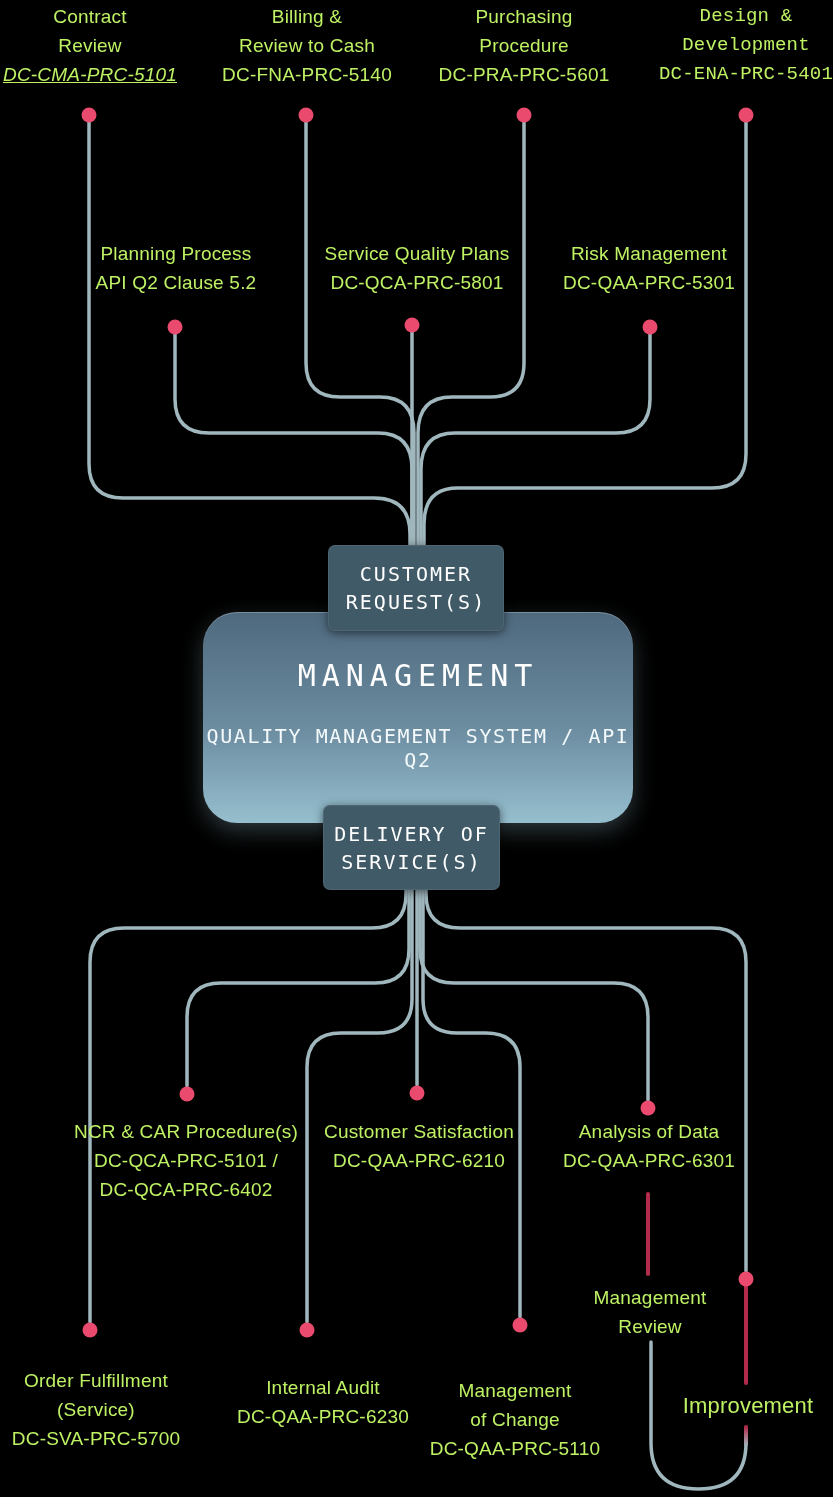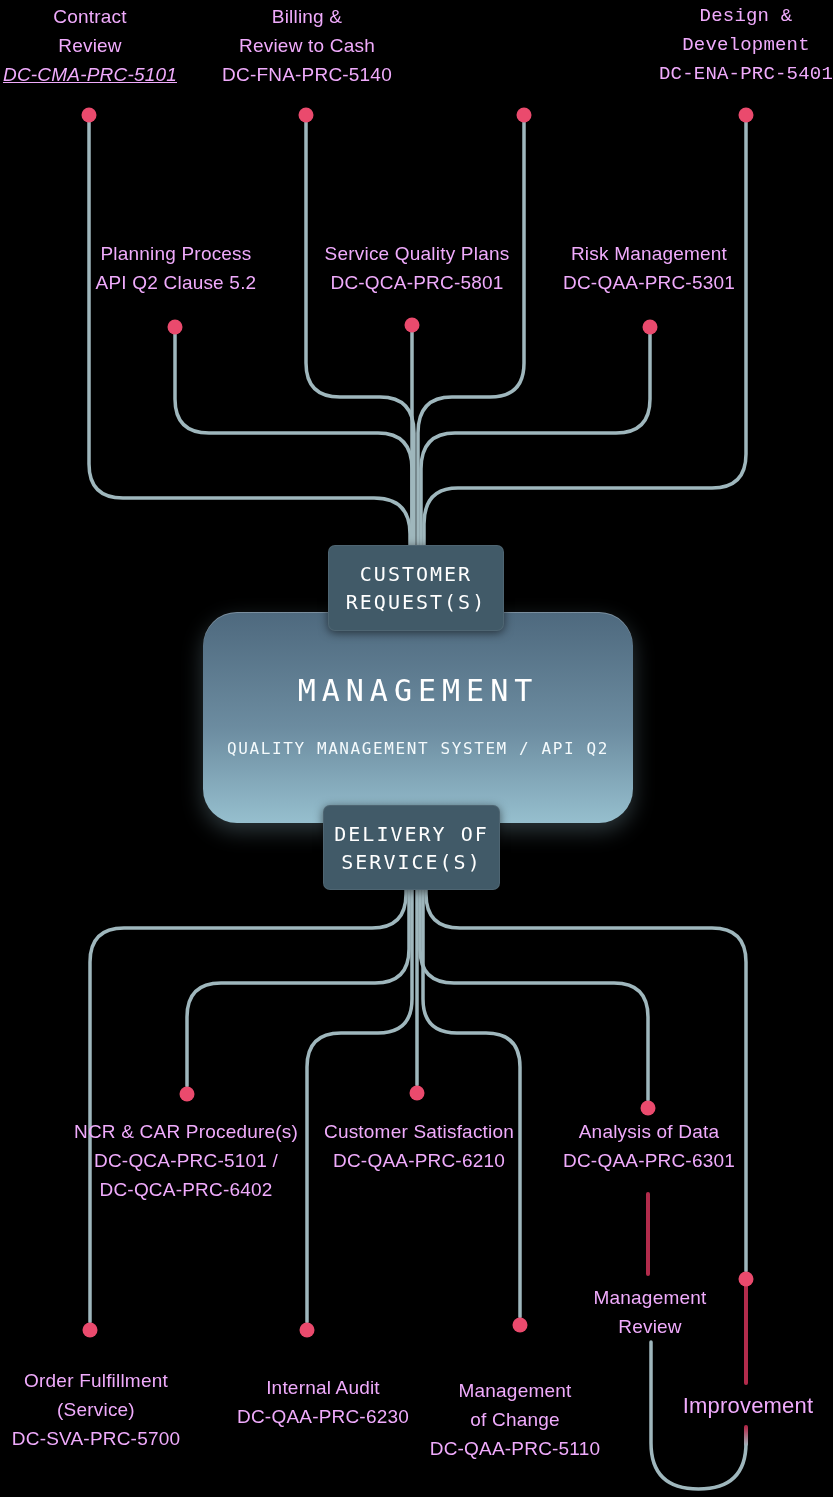--- a/index.html
+++ b/index.html
@@ -3,21 +3,21 @@
 <meta charset="utf-8">
 <style>
   html,body{margin:0;padding:0;background:#000;}
   #stage{
     position:relative;width:833px;height:1497px;background:#000;overflow:hidden;
     font-family:"Liberation Sans",sans-serif;color:#fff;
   }
   #wires{position:absolute;left:0;top:0;}
   .label{
     position:absolute;transform:translateX(-50%);text-align:center;
-    font-size:19px;line-height:29px;color:#f0abfc;white-space:nowrap;letter-spacing:.2px;
+    font-size:19px;line-height:29px;color:#bef264;white-space:nowrap;letter-spacing:.2px;
   }
   .label .ln{display:block;}
   .label .italic{font-style:italic;text-decoration:underline;}
   .flow-label{font-size:19px;}
   .improvement{font-size:22px;line-height:30px;}
   .node-box{
     position:absolute;background:#415a68;border-radius:7px;
     display:flex;flex-direction:column;align-items:center;justify-content:center;
     font-family:"DejaVu Sans Mono","Liberation Mono",monospace;
     font-size:20px;line-height:28px;letter-spacing:2px;color:#fff;text-align:center;
@@ -30,21 +30,21 @@
     display:flex;flex-direction:column;align-items:center;justify-content:center;
     text-align:center;z-index:2;
     box-shadow:0 8px 22px rgba(160,200,215,.28), inset 0 1px 0 rgba(255,255,255,.25);
   }
   .panel .title{
     font-family:"DejaVu Sans Mono","Liberation Mono",monospace;
     font-size:30px;line-height:41px;letter-spacing:6px;color:#fff;margin-top:-8px;
   }
   .panel .subtitle{
     font-family:"DejaVu Sans Mono","Liberation Mono",monospace;
-    font-size:16px;letter-spacing:1.6px;color:#f4fafc;margin-top:28px;
+    font-size:20px;letter-spacing:1.6px;color:#f4fafc;margin-top:28px;
   }
 </style>
 </head>
 <body>
 
 <div id="stage">
 
   <svg id="wires" width="833" height="1497" viewBox="0 0 833 1497">
     <defs>
       <linearGradient id="redToGray" x1="0" y1="1427" x2="0" y2="1446" gradientUnits="userSpaceOnUse">
@@ -100,20 +100,25 @@
 
   <div class="label" style="left:90px;top:2px;">
     <span class="ln">Contract</span>
     <span class="ln">Review</span>
     <span class="ln italic">DC-CMA-PRC-5101</span>
   </div>
   <div class="label" style="left:307px;top:2px;">
     <span class="ln">Billing &amp;</span>
     <span class="ln">Review to Cash</span>
     <span class="ln">DC-FNA-PRC-5140</span>
+  </div>
+  <div class="label" style="left:524px;top:2px;">
+    <span class="ln">Purchasing</span>
+    <span class="ln">Procedure</span>
+    <span class="ln">DC-PRA-PRC-5601</span>
   </div>
   <div class="label" style="left:746px;top:2px;font-family:Liberation Mono, monospace;">
     <span class="ln">Design &amp;</span>
     <span class="ln">Development</span>
     <span class="ln">DC-ENA-PRC-5401</span>
   </div>
 
   <div class="label" style="left:176px;top:239px;">
     <span class="ln">Planning Process</span>
     <span class="ln">API Q2 Clause 5.2</span>

